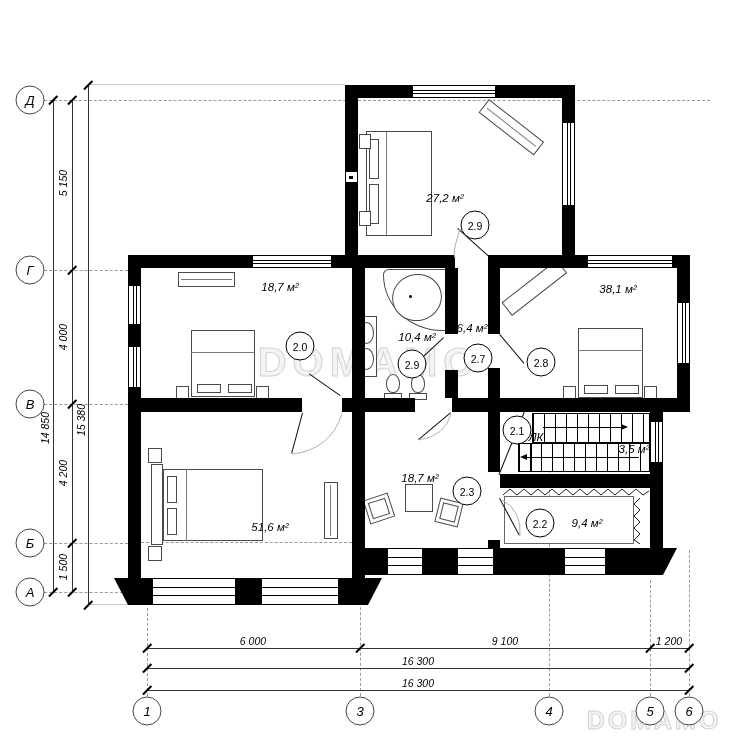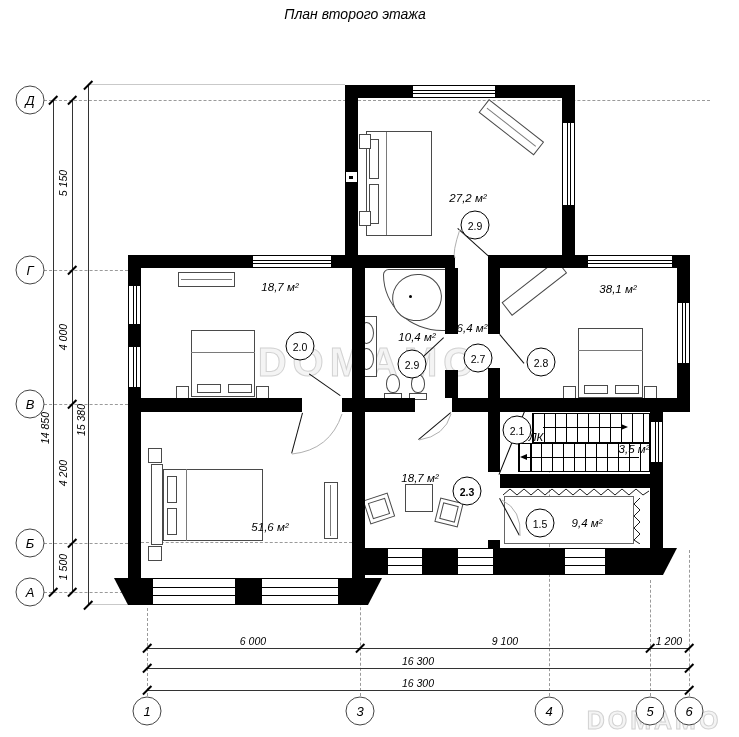--- a/index.html
+++ b/index.html
@@ -51,21 +51,20 @@
   .tri{position:absolute;width:0;height:0;z-index:4;}
   .flare{position:absolute;width:0;height:0;z-index:5;}
   svg.arc{position:absolute;z-index:7;}
   .gray-line{position:absolute;background:#c9c9c9;z-index:1;}
 </style>
 </head>
 <body>
 
 <div class="sheet">
 
-  <div class="title">План второго этажа</div>
   <div class="wm wm-center" style="left:369px;top:362px;">DOMAMO</div>
   <div class="wm wm-corner" style="left:654px;top:720px;">DOMAMO</div>
 
   <div class="axl axh" style="left:44px;top:100px;width:666px;"></div>
   <div class="axl axh" style="left:44px;top:270px;width:84px;"></div>
   <div class="axl axh" style="left:44px;top:404px;width:84px;"></div>
   <div class="axl axh" style="left:44px;top:543px;width:84px;"></div>
   <div class="axl axh" style="left:44px;top:592px;width:84px;"></div>
   <div class="axl axv" style="left:147px;top:608px;height:88px;"></div>
   <div class="axl axv" style="left:360px;top:582px;height:114px;"></div>
@@ -265,32 +264,32 @@
   <div class="f" style="left:324px;top:482px;width:14px;height:57px;"></div>
   <div class="fl" style="left:330px;top:485px;width:1px;height:51px;"></div>
   <div class="axl axh" style="left:141px;top:542px;width:211px;"></div>
 
   <div class="f" style="left:405px;top:484px;width:28px;height:28px;"></div>
   <div class="f" style="left:366px;top:496px;width:26px;height:25px;transform:rotate(-18deg);"></div>
   <div class="f" style="left:370px;top:500px;width:18px;height:17px;transform:rotate(-18deg);"></div>
   <div class="f" style="left:437px;top:500px;width:24px;height:25px;transform:rotate(14deg);"></div>
   <div class="f" style="left:441px;top:504px;width:16px;height:17px;transform:rotate(14deg);"></div>
 
-  <div class="rarea" style="left:468px;top:198px;">27,2 м²</div>
+  <div class="rarea" style="left:445px;top:198px;">27,2 м²</div>
   <div class="rnum" style="left:475px;top:225px;">2.9</div>
   <div class="rarea" style="left:280px;top:287px;">18,7 м²</div>
   <div class="rnum" style="left:300px;top:346px;">2.0</div>
   <div class="rarea" style="left:417px;top:337px;">10,4 м²</div>
   <div class="rnum" style="left:412px;top:364px;">2.9</div>
   <div class="rarea" style="left:472px;top:328px;">6,4 м²</div>
   <div class="rnum" style="left:478px;top:358px;">2.7</div>
   <div class="rarea" style="left:618px;top:289px;">38,1 м²</div>
   <div class="rnum" style="left:541px;top:362px;">2.8</div>
   <div class="rnum" style="left:517px;top:430px;">2.1</div>
   <div class="rarea" style="left:536px;top:437px;">ЛК</div>
   <div class="rarea" style="left:634px;top:449px;">3,5 м²</div>
   <div class="rarea" style="left:420px;top:478px;">18,7 м²</div>
-  <div class="rnum" style="left:467px;top:491px;font-weight:bold;">2.3</div>
-  <div class="rnum" style="left:540px;top:523px;">1.5</div>
+  <div class="rnum" style="left:467px;top:491px;">2.3</div>
+  <div class="rnum" style="left:540px;top:523px;">2.2</div>
   <div class="rarea" style="left:587px;top:523px;">9,4 м²</div>
   <div class="rarea" style="left:270px;top:527px;">51,6 м²</div>
 
 </div>
 
 </body></html>

